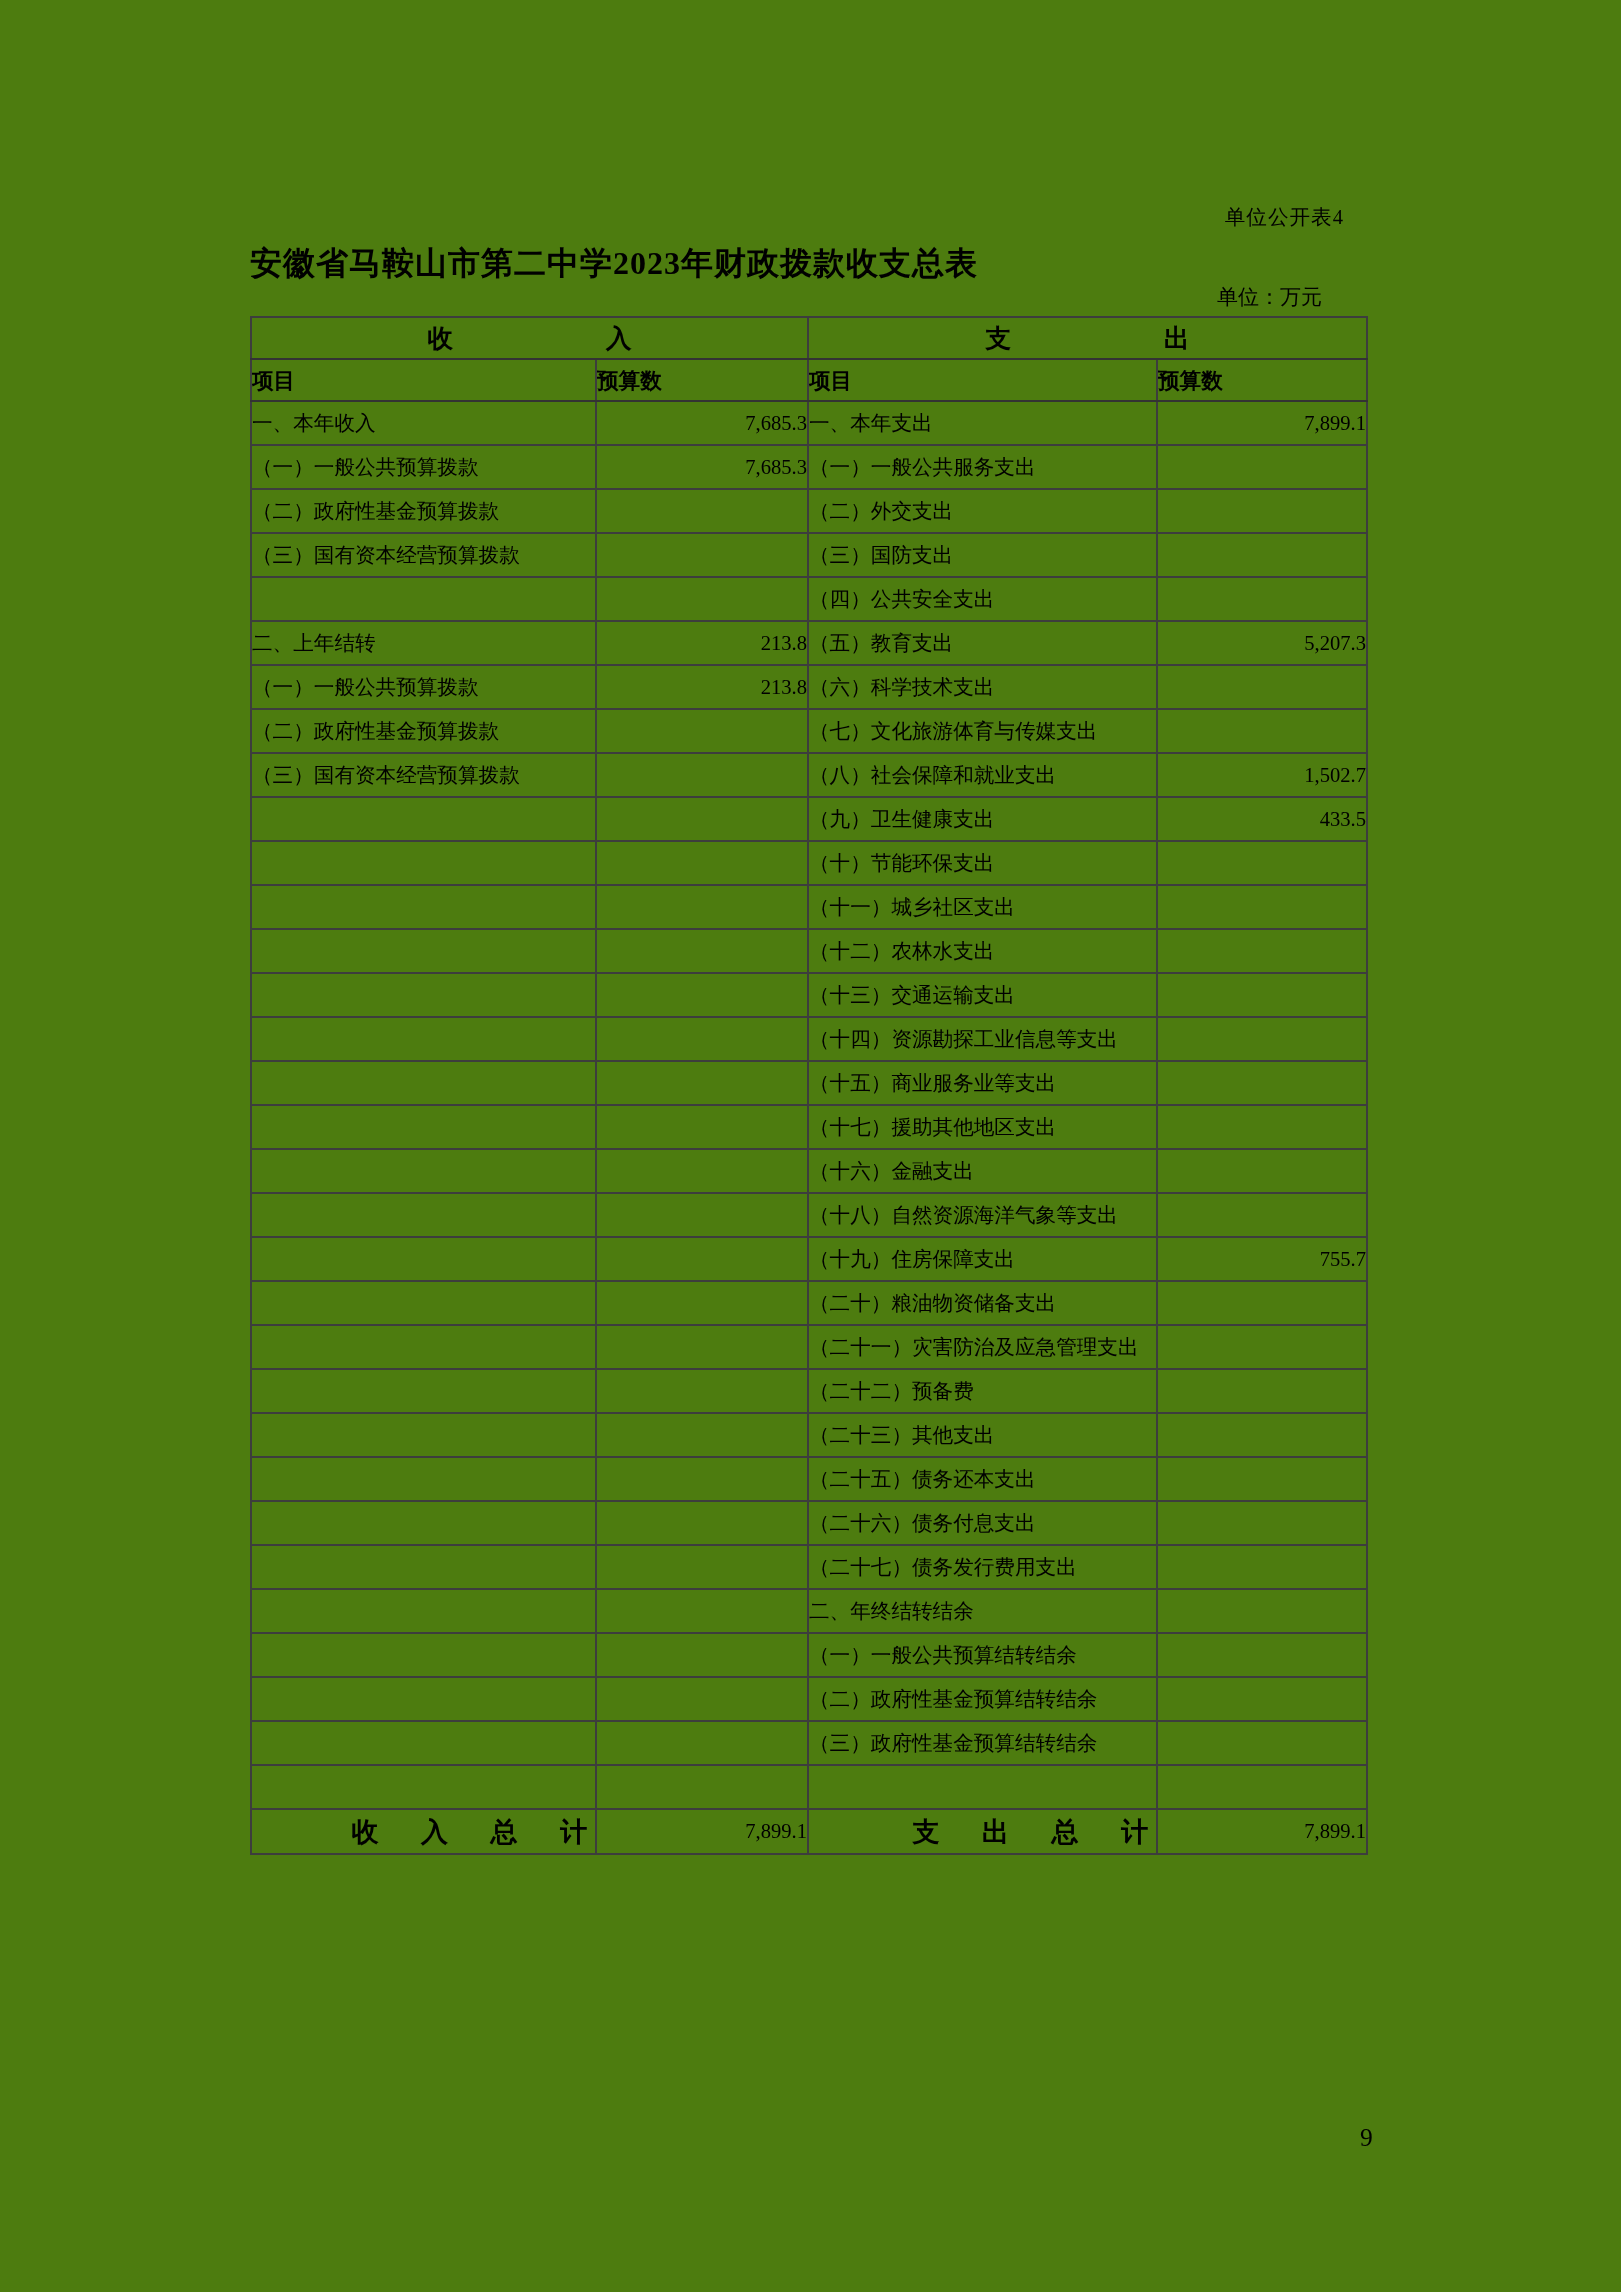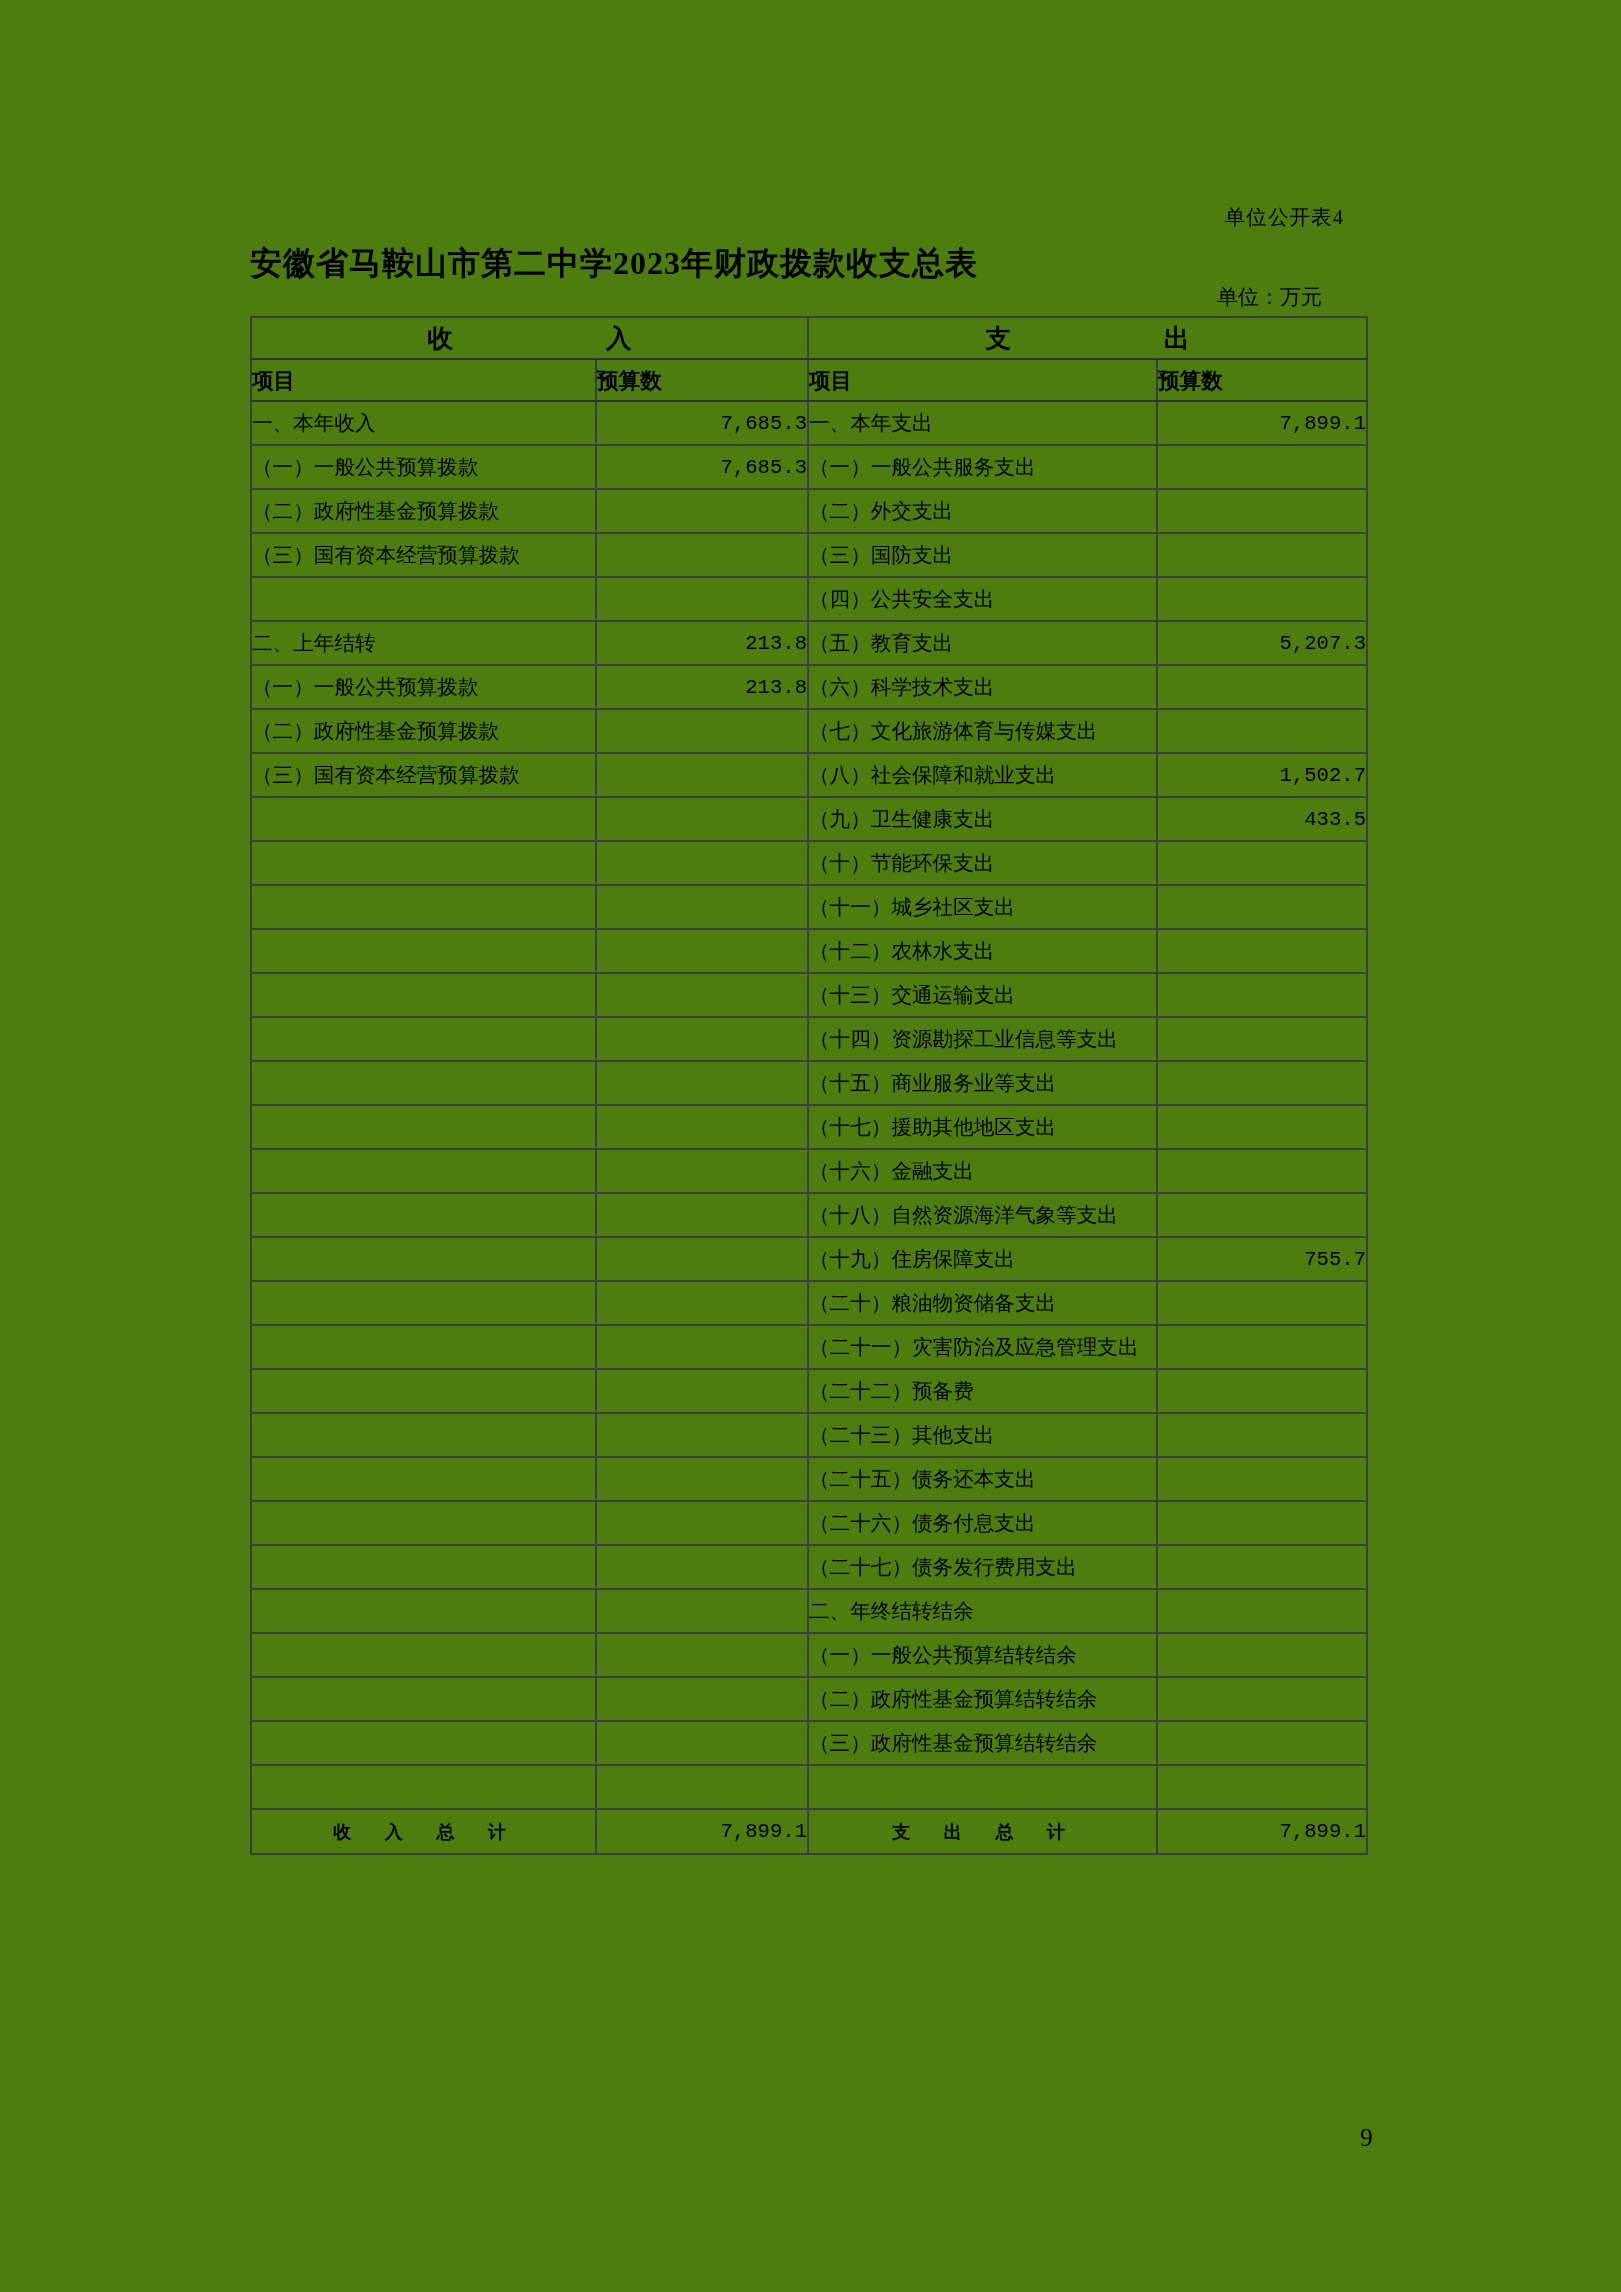--- a/index.html
+++ b/index.html
@@ -39,21 +39,20 @@
     font-size: 21px;
   }
   table.budget {
     position: absolute;
     top: 316px;
     left: 250px;
     width: 1115px;
     border-collapse: collapse;
     table-layout: fixed;
     border: 2.9px solid #2e2e2e;
-    font-family: Liberation Mono, monospace;
   }
   table.budget th, table.budget td {
     border: 2px solid #3d3d3d;
     padding: 0;
     overflow: hidden;
     white-space: nowrap;
     vertical-align: middle;
   }
   thead th.section-head {
     height: 40px;
@@ -81,22 +80,22 @@
     text-align: right;
     padding-right: 7.8px;
   }
   tfoot td {
     height: 43px;
     border-top: 2.9px solid #333333;
     font-size: 20.6px;
   }
   tfoot td.total-label {
     font-weight: bold;
-    font-size: 18px;
-    text-align: center;
+    font-size: 27px;
+    text-align: right;
     letter-spacing: 7.8px;
   }
   .page-number {
     position: absolute;
     left: 1360px;
     top: 2123px;
     font-size: 25.5px;
   }
 </style>
 </head>

